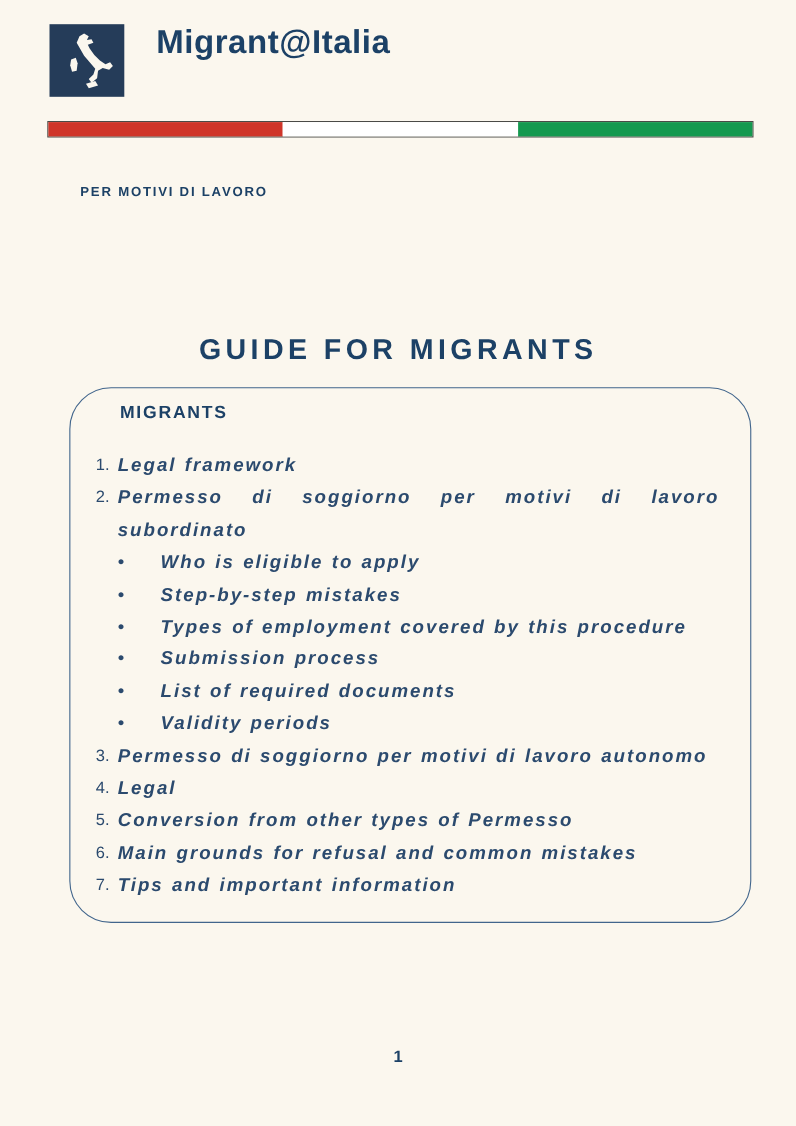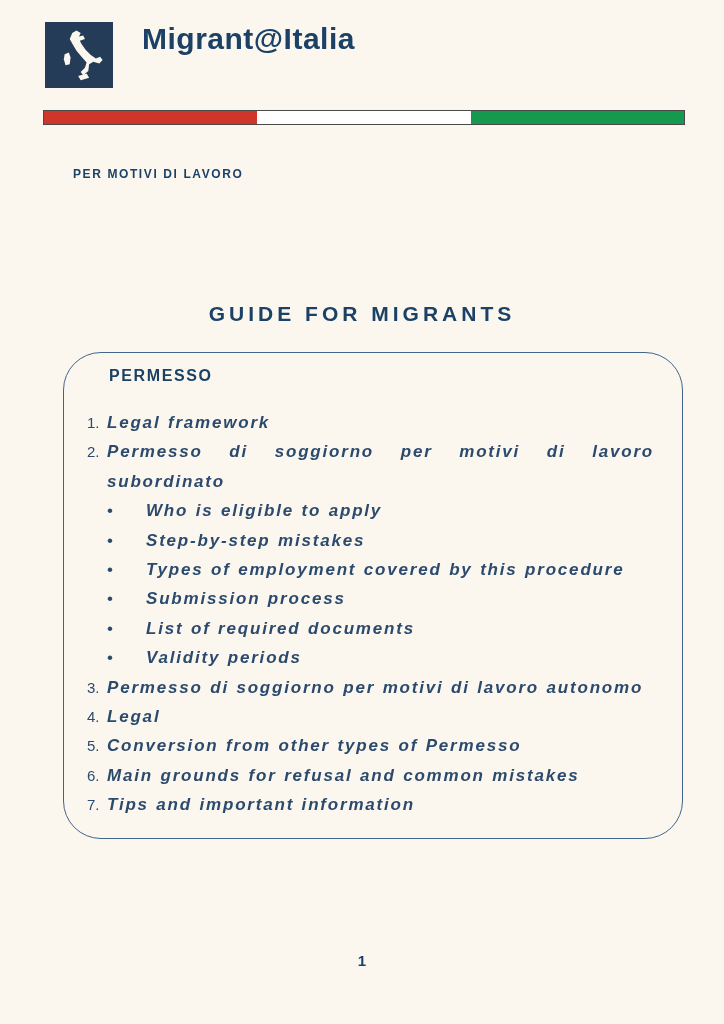--- a/index.html
+++ b/index.html
@@ -65,21 +65,21 @@
     margin-top: 7px;
     font-size: 12px;
     font-weight: 700;
     letter-spacing: 1.6px;
     color: var(--navy);
   }
   
   .guide-heading {
     position: absolute; left: 0; top: 302px; width: 100%;
     text-align: center;
-    font-size: 21px;
+    font-size: 26px;
     font-weight: 700;
     letter-spacing: 4px;
     color: var(--navy);
   }
   
   .contents-box {
     position: absolute; left: 63px; top: 352px;
     width: 620px; height: 487px;
     border: 1.5px solid var(--box-border);
     border-radius: 38px;
@@ -149,21 +149,21 @@
     <span class="flag-seg green"></span>
   </div>
 
   <div class="title-block">
     <div class="doc-subtitle">PER MOTIVI DI LAVORO</div>
   </div>
 
   <div class="guide-heading">GUIDE FOR MIGRANTS</div>
 
   <section class="contents-box">
-    <h3 class="contents-title">PERMESSO</h3>
+    <h3 class="contents-title">MIGRANTS</h3>
     <ul class="contents-list">
         <li class="number">
           <span class="marker">1.</span>
           <span class="text">Legal framework</span>
         </li>
         <li class="number justify">
           <span class="marker">2.</span>
           <span class="text">Permesso di soggiorno per motivi di lavoro subordinato</span>
         </li>
         <li class="bullet">

